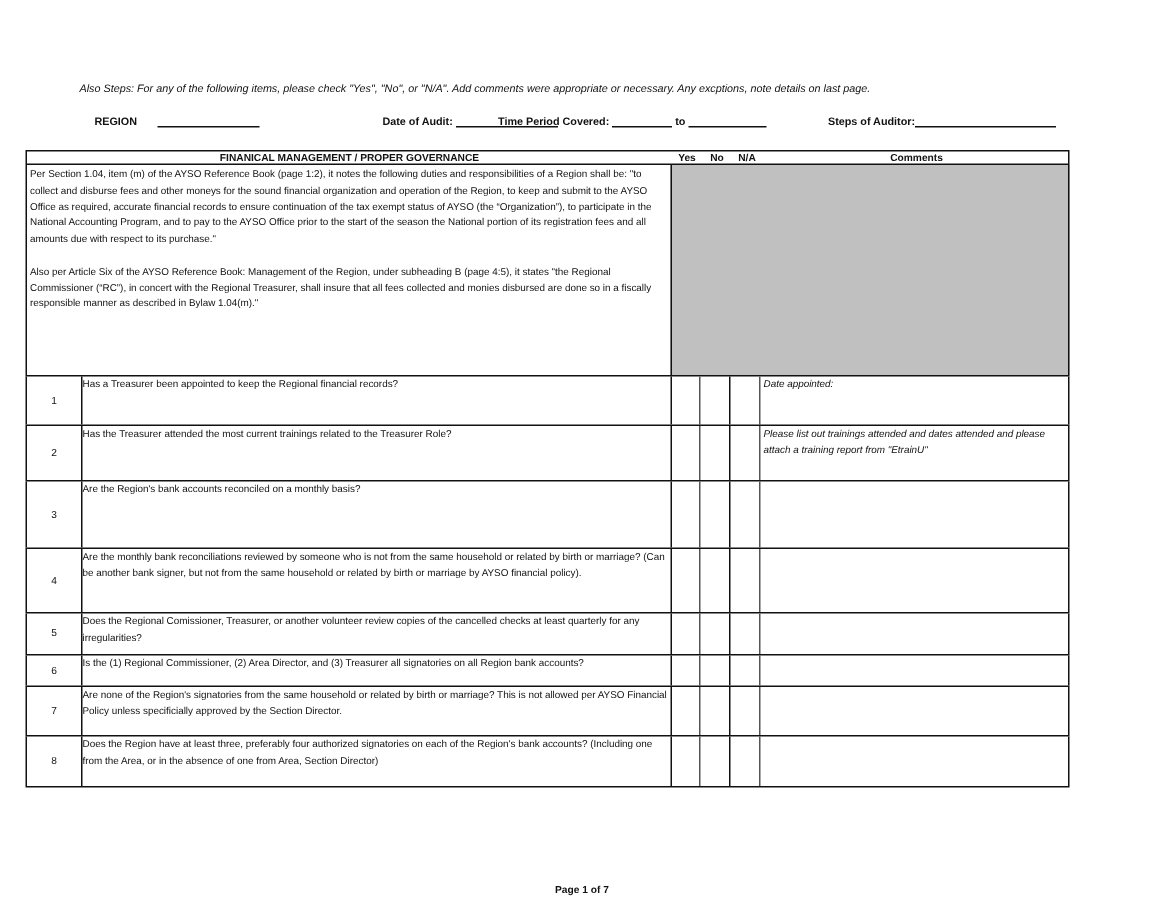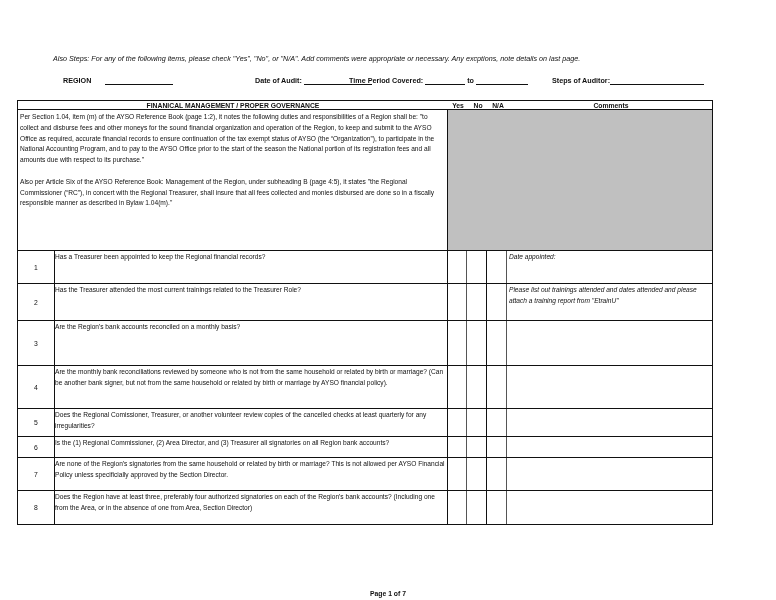--- a/index.html
+++ b/index.html
@@ -41,21 +41,21 @@
 <div class="abs steps">Also Steps: For any of the following items, please check "Yes", "No", or "N/A".  Add comments were appropriate or necessary.  Any excptions, note details on last page.</div>
 
 <div class="abs hdr-line" style="left:19px;">
   <span>REGION</span>
   <span class="uline" style="width:68px;margin-left:12px;"></span>
 </div>
 <div class="abs hdr-line" style="left:163px;margin-left:48px;">
   <span>Date of Audit:</span>
   <span class="uline" style="width:68px;"></span>
 </div>
-<div class="abs hdr-line" style="left:288px;margin-left:17px;">
+<div class="abs hdr-line" style="left:288px;">
   <span>Time Period Covered:</span>
   <span class="uline" style="width:40px;"></span>
   <span>to</span>
   <span class="uline" style="width:52px;"></span>
 </div>
 <div class="abs hdr-line" style="left:508px;">
   <span>Steps of Auditor:</span><span class="uline" style="width:94px;"></span>
 </div>
 
 <div class="abs tbl">

